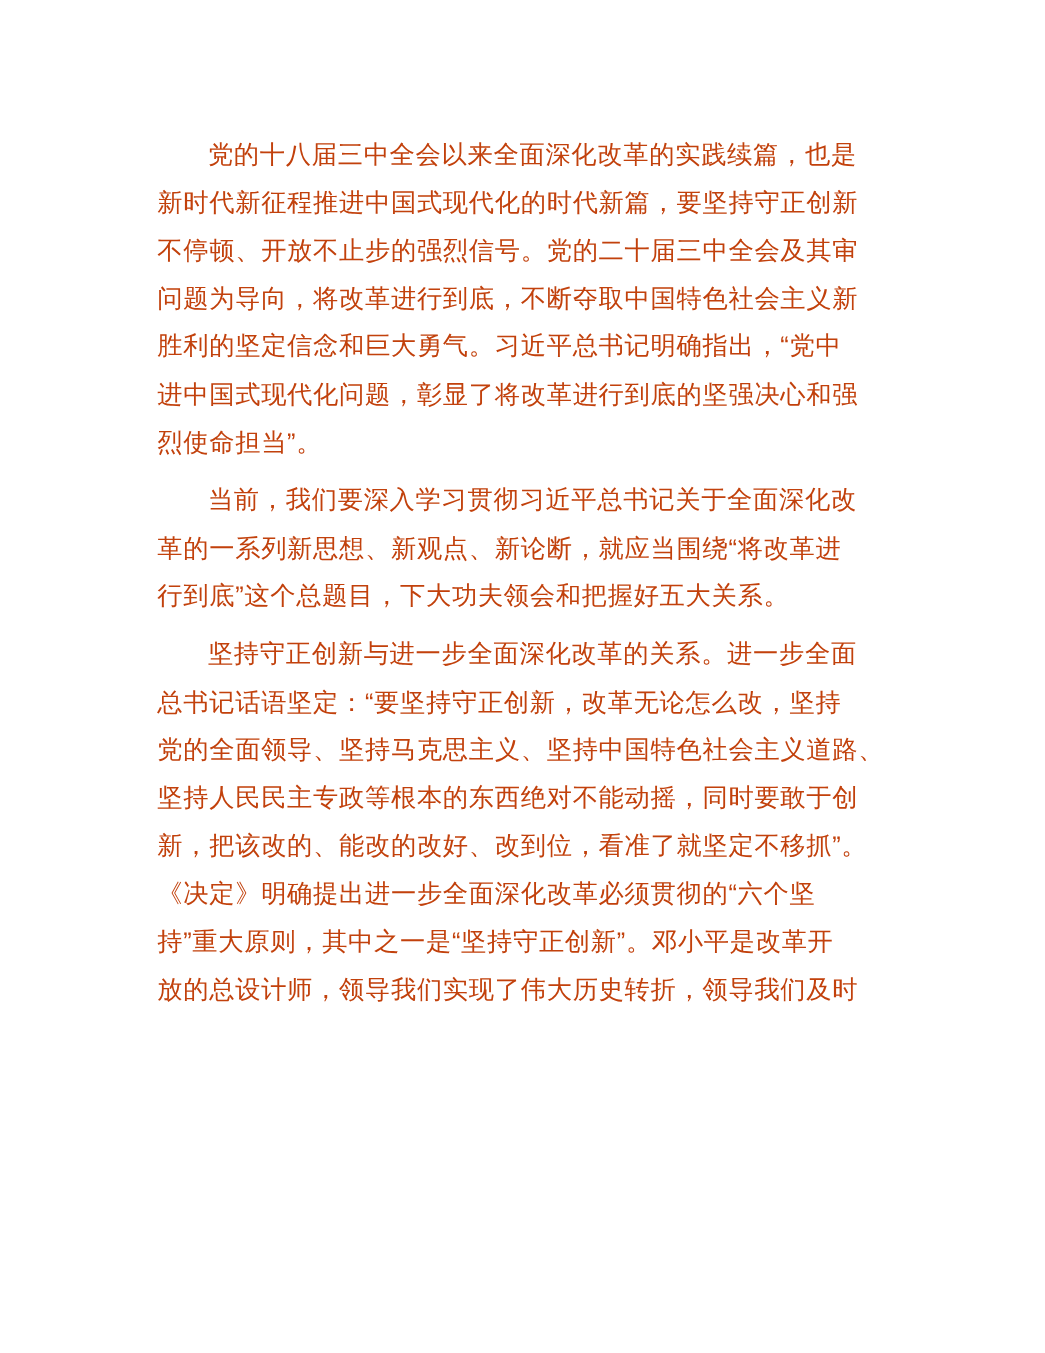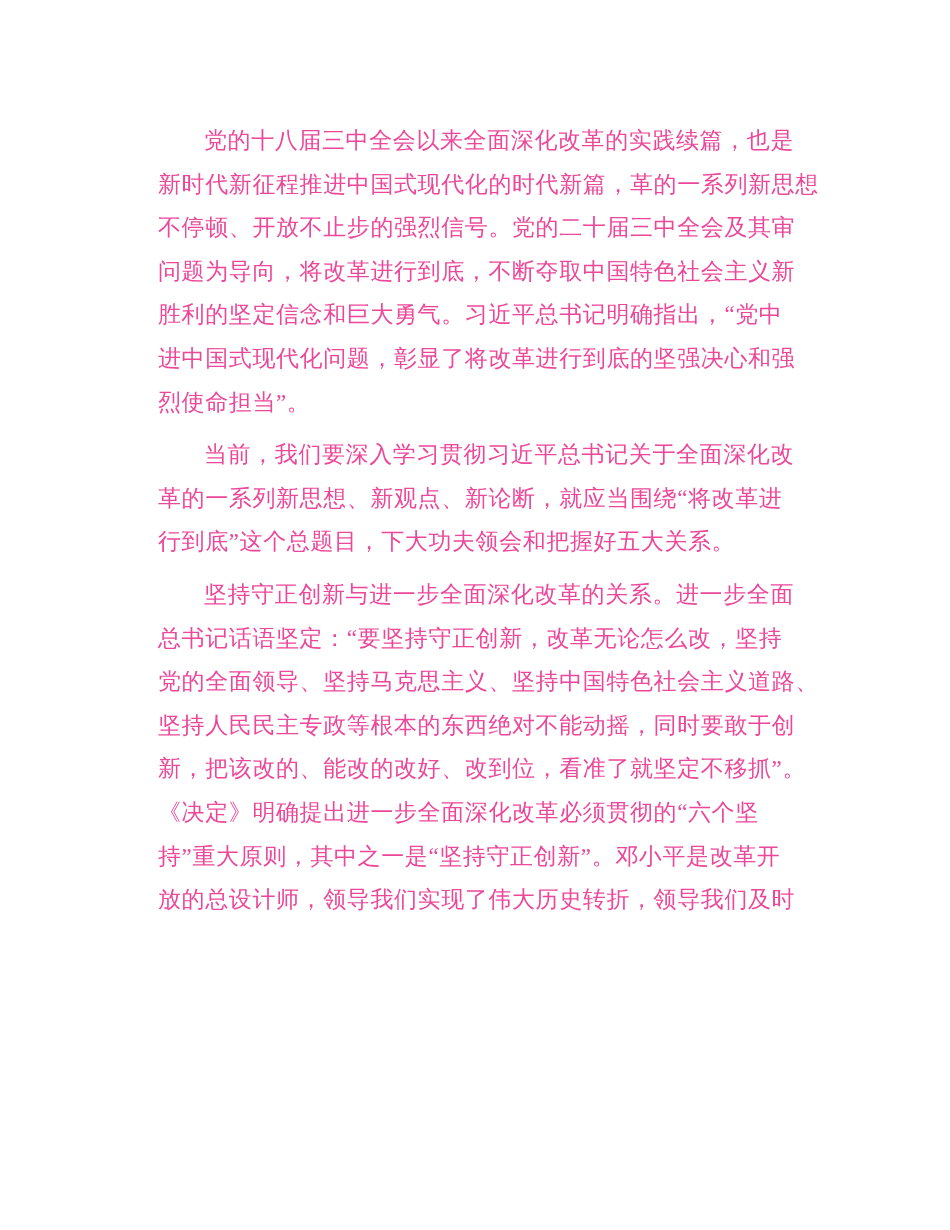--- a/index.html
+++ b/index.html
@@ -1,44 +1,44 @@
 <!DOCTYPE html>
 <html><head>
 <meta charset="utf-8">
 <style>
   html, body { margin: 0; padding: 0; background: #ffffff; }
   body { width: 950px; height: 1230px; position: relative; overflow: hidden; }
   .page {
     position: absolute;
-    left: 158px;
+    left: 143px;
     top: 119px;
     width: 668px;
-    font-family: Liberation Serif, serif;
+    font-family: Liberation Sans, sans-serif;
     font-size: 23px;
     line-height: 43.6px;
-    color: #ec4899;
+    color: #c2410c;
   }
   .para {
     margin: 0 0 9px 0;
     text-indent: 46px;
     text-align: justify;
     letter-spacing: 0.6px;
     white-space: normal;
   }
   .line { display: block; white-space: nowrap; }
   .line.first { text-indent: 46px; }
   .line.rest { text-indent: 0; }
 </style>
 </head>
 <body>
 
 <div class="page">
   <div class="para" style="text-indent:0">
     <span class="line first">党的十八届三中全会以来全面深化改革的实践续篇，也是</span>
-    <span class="line rest">新时代新征程推进中国式现代化的时代新篇，革的一系列新思想</span>
+    <span class="line rest">新时代新征程推进中国式现代化的时代新篇，要坚持守正创新</span>
     <span class="line rest">不停顿、开放不止步的强烈信号。党的二十届三中全会及其审</span>
     <span class="line rest">问题为导向，将改革进行到底，不断夺取中国特色社会主义新</span>
     <span class="line rest">胜利的坚定信念和巨大勇气。习近平总书记明确指出，“党中</span>
     <span class="line rest">进中国式现代化问题，彰显了将改革进行到底的坚强决心和强</span>
     <span class="line rest">烈使命担当”。</span>
   </div>
   <div class="para" style="text-indent:0">
     <span class="line first">当前，我们要深入学习贯彻习近平总书记关于全面深化改</span>
     <span class="line rest">革的一系列新思想、新观点、新论断，就应当围绕“将改革进</span>
     <span class="line rest">行到底”这个总题目，下大功夫领会和把握好五大关系。</span>

